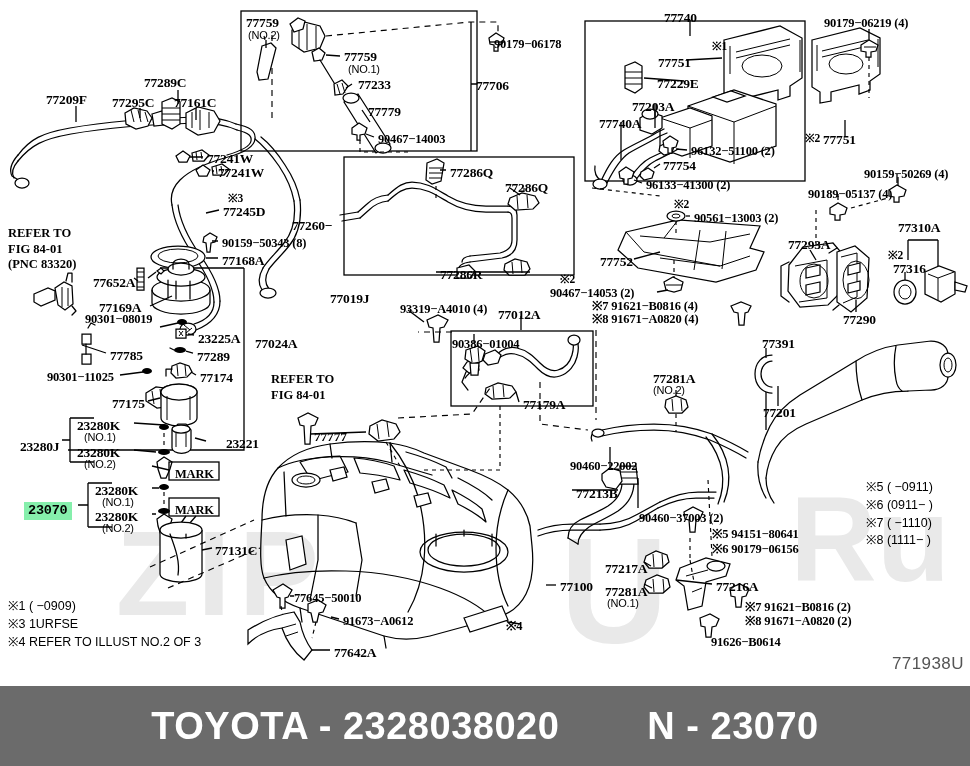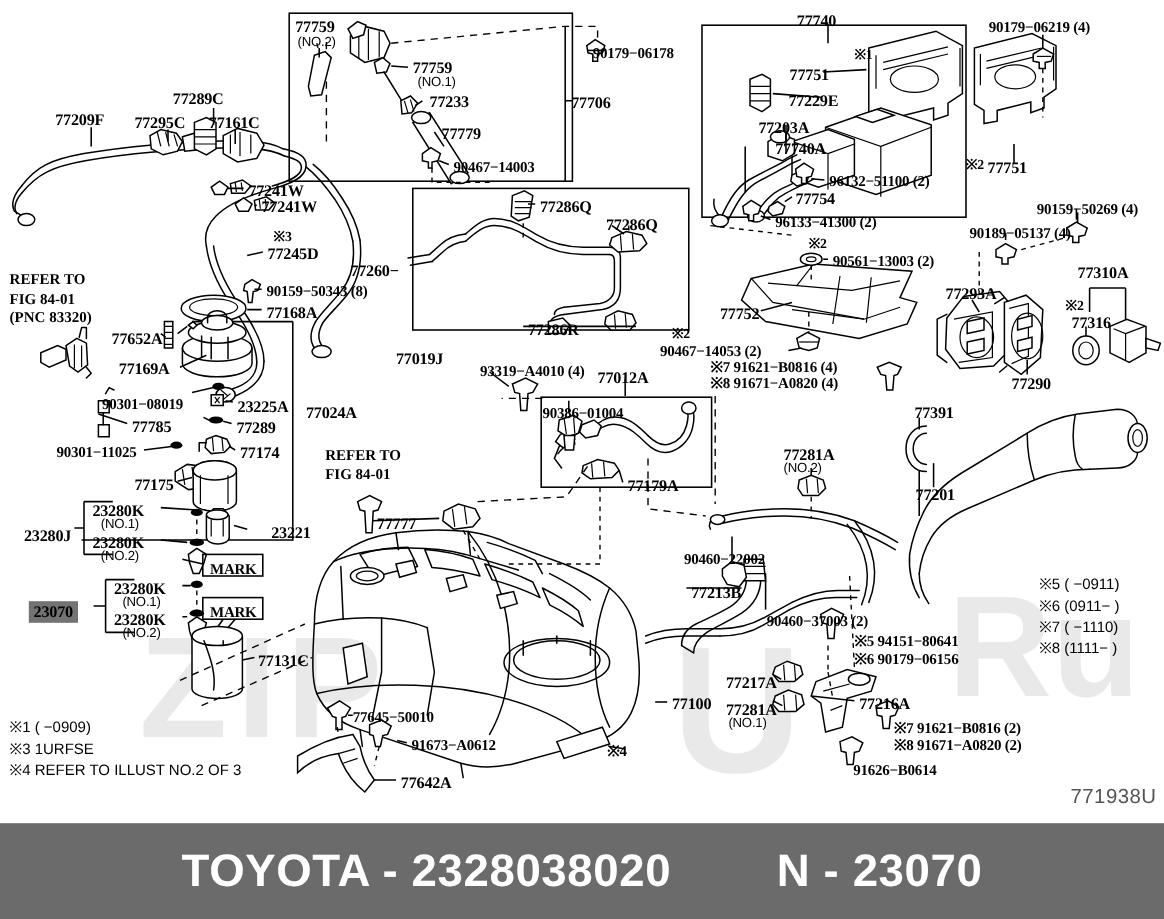--- a/index.html
+++ b/index.html
@@ -5,21 +5,21 @@
   html,body{margin:0;padding:0;background:#fff;}
   body{width:970px;height:766px;font-family:"Liberation Serif",serif;}
   #root{position:relative;width:970px;height:766px;background:#ffffff;overflow:hidden;}
   #canvas{position:absolute;left:0;top:0;width:970px;height:686px;}
   .lbl{position:absolute;font-family:"Liberation Serif",serif;font-weight:bold;color:#000;
        white-space:nowrap;line-height:1.02;letter-spacing:-0.2px;}
   .lbl.s13{font-size:13.5px;}
   .lbl.s12{font-size:12.5px;}
   .lbl.s11{font-size:11.5px;}
   .lbl.sub{font-size:11px;font-weight:normal;font-family:"Liberation Sans",sans-serif;}
-  .hl{background:#737373;color:#000;padding:1px 4px 2px 4px;}
+  .hl{background:#86efac;color:#000;padding:1px 4px 2px 4px;font-family:Liberation Mono, monospace;}
   #footer{position:absolute;left:0;top:686px;width:970px;height:80px;background:#6b6b6b;
           display:flex;align-items:center;justify-content:center;gap:88px;}
   #footer .ft{font-family:"Liberation Sans",sans-serif;font-weight:bold;font-size:38px;
               color:#fff;letter-spacing:0.5px;}
   .wm{position:absolute;font-family:"Liberation Sans",sans-serif;font-weight:bold;
       color:#e9e9e9;user-select:none;}
   .refbox{position:absolute;font-family:"Liberation Serif",serif;font-weight:bold;
           font-size:12.5px;line-height:1.25;color:#000;white-space:nowrap;}
   .note{position:absolute;font-family:"Liberation Sans",sans-serif;font-size:12.5px;
         color:#000;white-space:nowrap;line-height:1.42;}
@@ -506,21 +506,21 @@
       <div class="lbl s13" style="left: 144px; top: 76px;">77289C</div>
       <div class="lbl s13" style="left: 174px; top: 96px;">77161C</div>
       <div class="lbl s13" style="left: 207px; top: 152px;">77241W</div>
       <div class="lbl s13" style="left: 218px; top: 166px;">77241W</div>
       <div class="lbl s11" style="left: 228px; top: 193px;">※3</div>
       <div class="lbl s13" style="left: 223px; top: 205px;">77245D</div>
       <div class="lbl s12" style="left: 222px; top: 237px;">90159−50343 (8)</div>
       <div class="lbl s13" style="left: 222px; top: 254px;">77168A</div>
       <div class="lbl s13" style="left: 93px; top: 276px;">77652A</div>
       <div class="lbl s13" style="left: 99px; top: 301px;">77169A</div>
-      <div class="lbl s12" style="left: 85px; top: 331px;">90301−08019</div>
+      <div class="lbl s12" style="left: 85px; top: 313px;">90301−08019</div>
       <div class="lbl s13" style="left: 198px; top: 332px;">23225A</div>
       <div class="lbl s13" style="left: 255px; top: 337px;">77024A</div>
       <div class="lbl s13" style="left: 110px; top: 349px;">77785</div>
       <div class="lbl s13" style="left: 197px; top: 350px;">77289</div>
       <div class="lbl s12" style="left: 47px; top: 371px;">90301−11025</div>
       <div class="lbl s13" style="left: 200px; top: 371px;">77174</div>
       <div class="lbl s13" style="left: 112px; top: 397px;">77175</div>
       <div class="lbl s13" style="left: 20px; top: 440px;">23280J</div>
       <div class="lbl s13" style="left: 77px; top: 419px;">23280K</div>
       <div class="lbl sub" style="left: 84px; top: 432px;">(NO.1)</div>
@@ -555,21 +555,21 @@
       <div class="lbl s13" style="left: 314px; top: 430px;">77777</div>
       <div class="lbl s12" style="left: 294px; top: 592px;">77645−50010</div>
       <div class="lbl s12" style="left: 343px; top: 615px;">91673−A0612</div>
       <div class="lbl s13" style="left: 334px; top: 646px;">77642A</div>
       <div class="lbl s12" style="left: 506px; top: 620px;">※4</div>
       <div class="lbl s13" style="left: 664px; top: 11px;">77740</div>
       <div class="lbl s11" style="left: 712px; top: 41px;">※1</div>
       <div class="lbl s13" style="left: 658px; top: 56px;">77751</div>
       <div class="lbl s13" style="left: 657px; top: 77px;">77229E</div>
       <div class="lbl s13" style="left: 632px; top: 100px;">77203A</div>
-      <div class="lbl s13" style="left: 599px; top: 117px; margin-left: 47px;">77740A</div>
+      <div class="lbl s13" style="left: 599px; top: 117px;">77740A</div>
       <div class="lbl s12" style="left: 691px; top: 145px;">96132−51100 (2)</div>
       <div class="lbl s13" style="left: 663px; top: 159px;">77754</div>
       <div class="lbl s12" style="left: 646px; top: 179px;">96133−41300 (2)</div>
       <div class="lbl s11" style="left: 674px; top: 199px;">※2</div>
       <div class="lbl s12" style="left: 694px; top: 212px;">90561−13003 (2)</div>
       <div class="lbl s13" style="left: 600px; top: 255px;">77752</div>
       <div class="lbl s11" style="left: 560px; top: 274px;">※2</div>
       <div class="lbl s12" style="left: 550px; top: 287px;">90467−14053 (2)</div>
       <div class="lbl s12" style="left: 592px; top: 300px;">※7 91621−B0816 (4)</div>
       <div class="lbl s12" style="left: 592px; top: 313px;">※8 91671−A0820 (4)</div>

